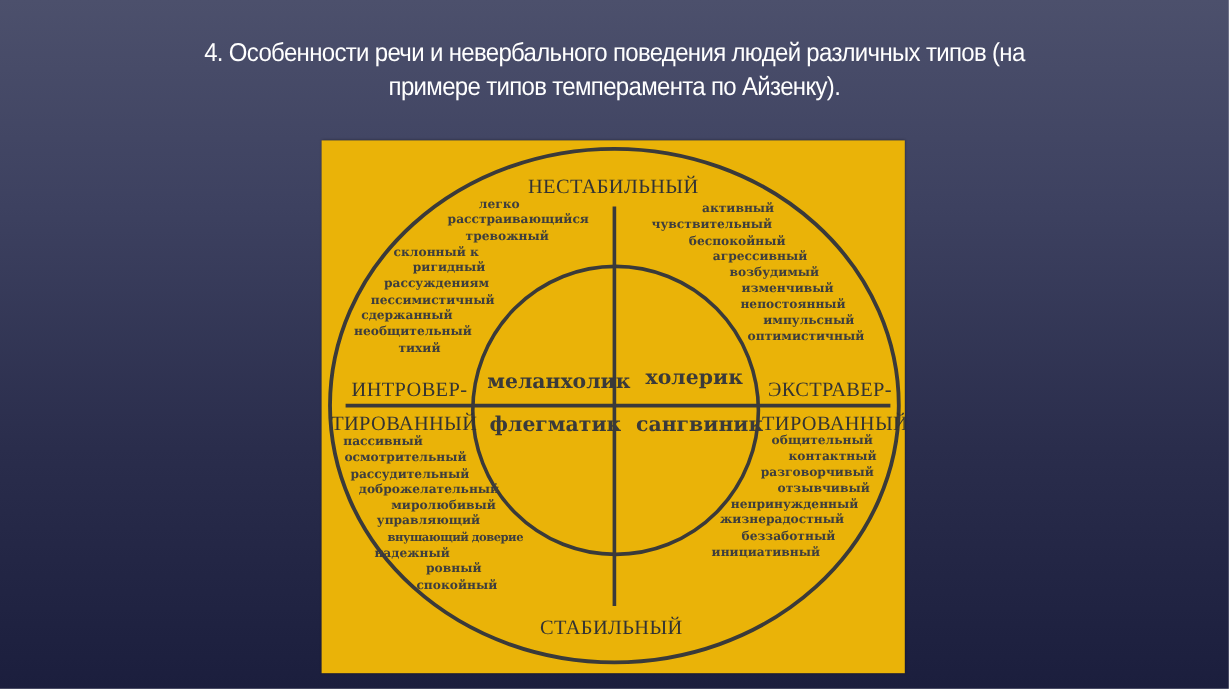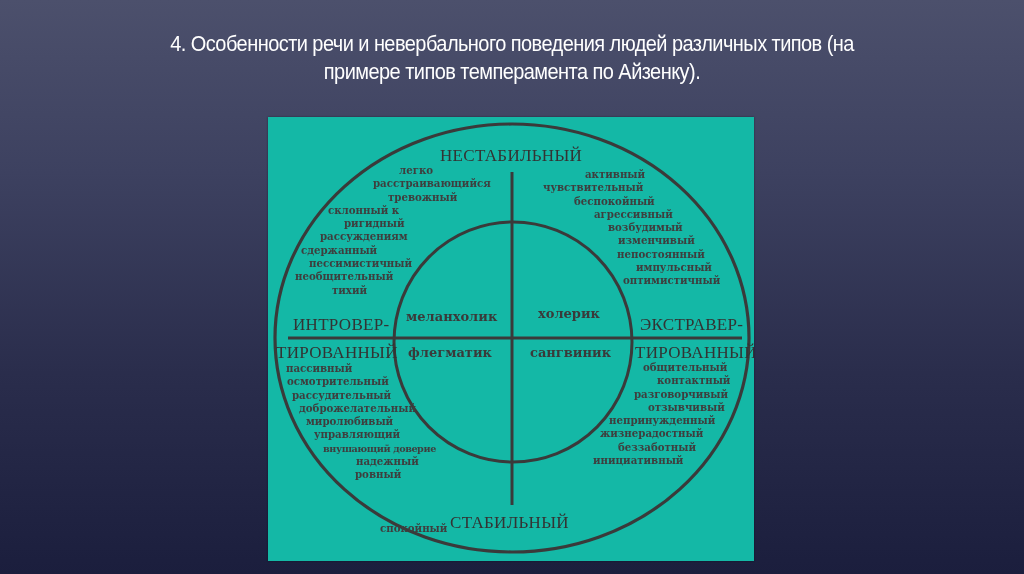--- a/index.html
+++ b/index.html
@@ -29,21 +29,21 @@
       transform-origin: center top;
     }
     .slide-title span { display: block; }
 
     .figure-frame {
       position: absolute;
       left: 268px;
       top: 117px;
       width: 486px;
       height: 444px;
-      background: #14b8a6;
+      background: #eab308;
       box-shadow: 0 0 2px rgba(0,0,0,0.4);
       overflow: hidden;
     }
     .figure-frame svg {
       position: absolute;
       left: 0;
       top: 0;
     }
 
     .lbl {
@@ -54,21 +54,21 @@
       line-height: 1;
     }
     .axis-label {
       font-family: "Liberation Serif", serif;
       font-size: 17px;
       color: #333;
       letter-spacing: 0.3px;
     }
     .temper-label {
       font-family: "DejaVu Serif", serif;
-      font-size: 13px;
+      font-size: 17px;
       font-weight: bold;
       color: #3a3a3a;
     }
     .trait-list {
       position: absolute;
       font-family: "DejaVu Serif", serif;
       font-size: 10.2px;
       font-weight: bold;
       color: #3e3e3e;
       line-height: 13.3px;
@@ -107,22 +107,22 @@
   <div class="lbl temper-label" style="left:140px; top:229px;">флегматик</div>
   <div class="lbl temper-label" style="left:262px; top:229px;">сангвиник</div>
 
   <div class="trait-list" style="left:0; top:47px; width:240px;">
     <div style="padding-left:131px;">легко</div>
     <div style="padding-left:105px;">расстраивающийся</div>
     <div style="padding-left:120px;">тревожный</div>
     <div style="padding-left:60px;">склонный к</div>
     <div style="padding-left:76px;">ригидный</div>
     <div style="padding-left:52px;">рассуждениям</div>
+    <div style="padding-left:41px;">пессимистичный</div>
     <div style="padding-left:33px;">сдержанный</div>
-    <div style="padding-left:41px;">пессимистичный</div>
     <div style="padding-left:27px;">необщительный</div>
     <div style="padding-left:22px;margin-left:42px;">тихий</div>
   </div>
 
   <div class="trait-list" style="left:0; top:51px; width:425px;">
     <div style="padding-left:317px;">активный</div>
     <div style="padding-left:275px;">чувствительный</div>
     <div style="padding-left:306px;">беспокойный</div>
     <div style="padding-left:326px;">агрессивный</div>
     <div style="padding-left:340px;">возбудимый</div>
@@ -130,26 +130,26 @@
     <div style="padding-left:349px;">непостоянный</div>
     <div style="padding-left:368px;">импульсный</div>
     <div style="padding-left:355px;">оптимистичный</div>
   </div>
 
   <div class="trait-list" style="left:0; top:245px; width:240px;">
     <div style="padding-left:18px;">пассивный</div>
     <div style="padding-left:19px;">осмотрительный</div>
     <div style="padding-left:24px;">рассудительный</div>
     <div style="padding-left:31px;">доброжелательный</div>
-    <div style="padding-left:38px;">миролюбивый</div>
+    <div style="padding-left:38px;margin-left:20px;">миролюбивый</div>
     <div style="padding-left:46px;">управляющий</div>
     <div style="padding-left:55px; font-size:9.6px; letter-spacing:-0.4px;">внушающий доверие</div>
-    <div style="padding-left:88px;">надежный</div>
+    <div style="padding-left:44px;">надежный</div>
     <div style="padding-left:87px;">ровный</div>
-    <div style="padding-left:112px;margin-top:40px;">спокойный</div>
+    <div style="padding-left:79px;">спокойный</div>
   </div>
 
   <div class="trait-list" style="left:0; top:244px; width:462px;">
     <div style="padding-left:375px;">общительный</div>
     <div style="padding-left:389px;">контактный</div>
     <div style="padding-left:366px;">разговорчивый</div>
     <div style="padding-left:380px;">отзывчивый</div>
     <div style="padding-left:341px;">непринужденный</div>
     <div style="padding-left:332px;">жизнерадостный</div>
     <div style="padding-left:350px;">беззаботный</div>

